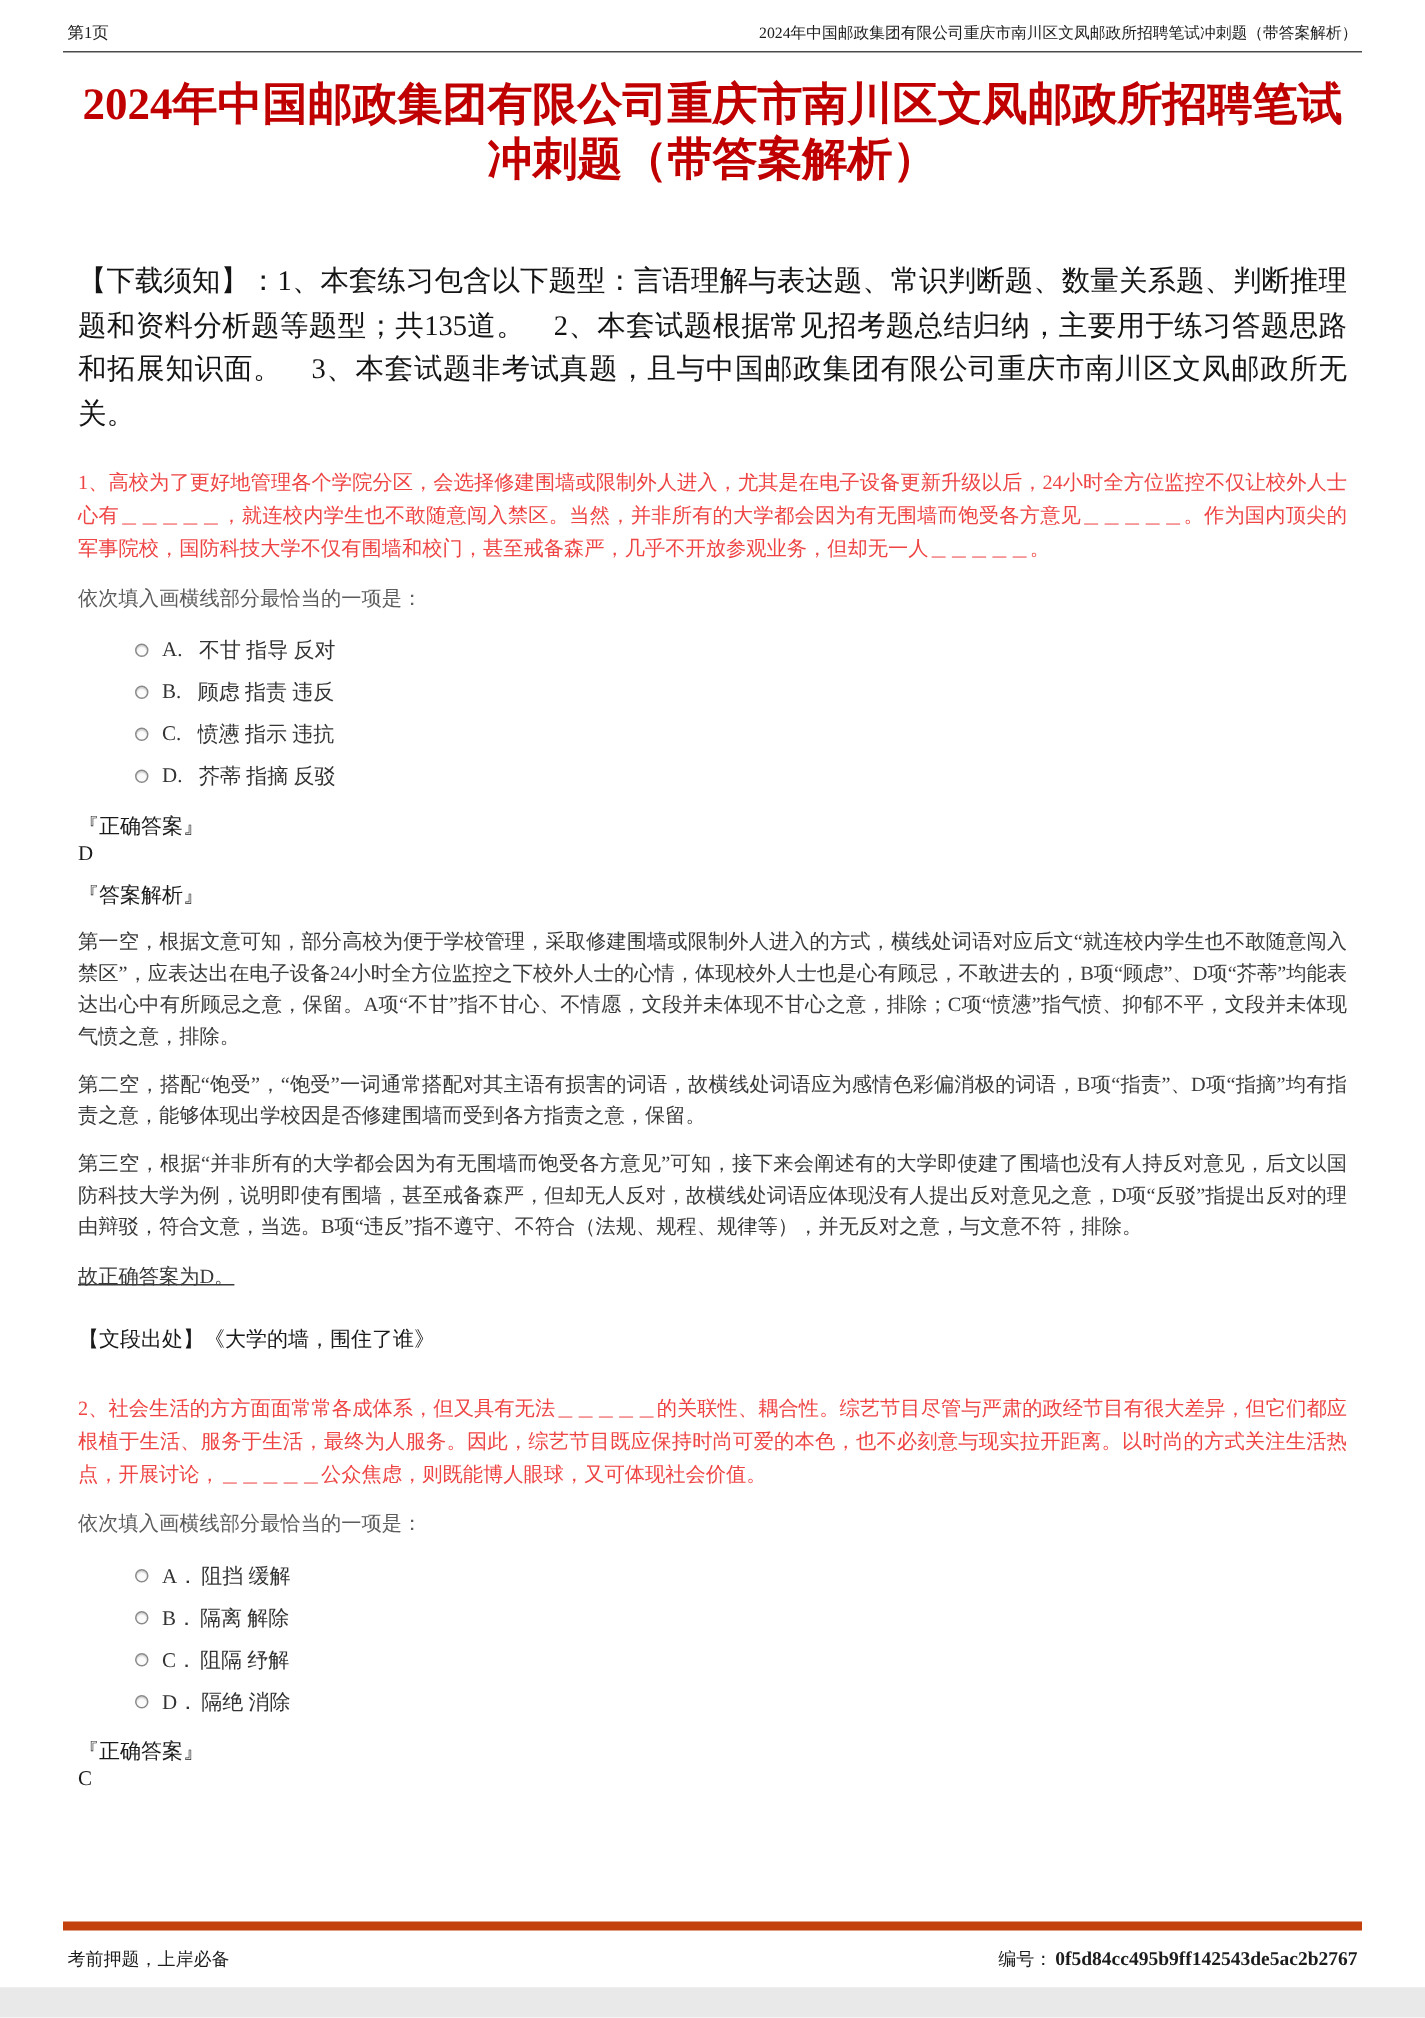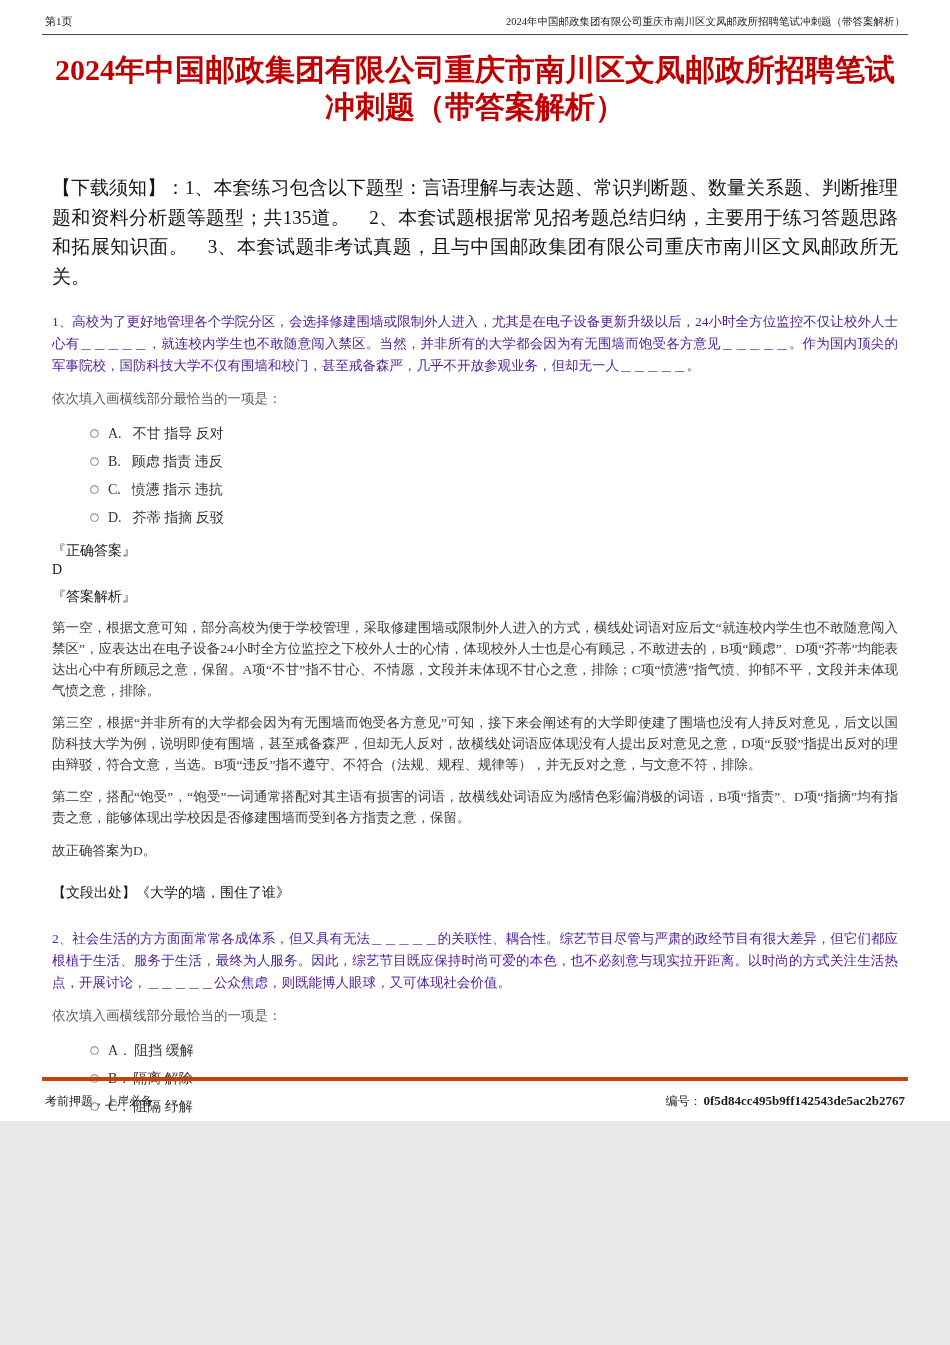--- a/index.html
+++ b/index.html
@@ -1,56 +1,56 @@
 <!DOCTYPE html>
 <html><head>
 <meta charset="utf-8">
 <style>
   * { margin:0; padding:0; box-sizing:border-box; }
   html,body { background:#e9e9e9; }
   body { font-family:"Liberation Serif","DejaVu Serif",serif; }
-  .page { position:relative; width:950px; height:1121px; margin:0 auto; background:#ffffff; overflow:hidden; }
+  .page { position:relative; width:950px; height:1325px; margin:0 auto; background:#ffffff; overflow:hidden; }
 
   .page-header { display:flex; justify-content:space-between; align-items:flex-end;
     margin:0 42px; padding:14px 3px 5px 3px; border-bottom:1px solid #4a4a4a;
     font-size:11px; color:#1c1c1c; }
   .page-header .hdr-right { font-size:10.5px; }
 
   .content { padding:0 52px; }
 
   .doc-title { margin-top:16px; text-align:center; color:#c00000;
     font-size:30px; line-height:1.24; font-weight:700; }
 
   .notice { margin-top:48px; font-size:19px; line-height:1.55; color:#141414; text-align:justify; }
 
   .section-heading { margin-top:56px; font-size:20.5px; line-height:1.5;
     color:#2447c5; font-weight:600; text-align:justify; }
 
-  .stem { margin-top:20px; font-size:13.5px; line-height:1.62; color:#4c1d95; text-align:justify; }
+  .stem { margin-top:20px; font-size:13.5px; line-height:1.62; color:#ef4444; text-align:justify; }
   .prompt { margin-top:13px; font-size:13.5px; color:#5c5c5c; }
 
   .options { margin:12px 0 0 38px; }
   .option { display:flex; align-items:center; padding:5px 0; font-size:14px; color:#333333; cursor:pointer; }
   .radio { flex:0 0 auto; width:9px; height:9px; border:1px solid #8a8a8a; border-radius:50%;
     background:#fcfcfc; box-shadow:inset 0 1px 1px rgba(0,0,0,.18); margin-right:9px; }
   .opt-label { }
   .opt-text { margin-left:11px; }
   .options.tight .opt-text { margin-left:2px; }
 
   .ans-label { margin-top:10px; font-size:14px; color:#1a1a1a; }
   .ans-value { margin-top:2px; font-size:14px; color:#1a1a1a; }
 
   .analysis { margin-top:11px; font-size:13.5px; line-height:1.56; color:#3a3a3a; text-align:justify; }
-  .conclusion { margin-top:12px; }
+  .conclusion { margin-top:12px;text-decoration:underline; }
   .source { margin-top:23px; font-size:14px; color:#1a1a1a; }
 
   .question-2 { margin-top:26px; }
 
   .page-footer { position:absolute; left:42px; right:42px; bottom:0; height:44px;
-    border-top:4px solid #c2410c; display:flex; justify-content:space-between;
+    border-top:6px solid #c2410c; display:flex; justify-content:space-between;
     align-items:center; padding:0 3px; font-size:12px; color:#1c1c1c; }
   .code { font-weight:700; font-size:13px; margin-left:2px; font-family:"Liberation Serif","DejaVu Serif",serif; }
 </style>
 </head>
 <body>
 
 <div class="page">
 
   <header class="page-header">
     <span class="hdr-left">第1页</span>
@@ -89,22 +89,22 @@
           <span class="opt-label">D.</span>
           <span class="opt-text">芥蒂 指摘 反驳</span>
         </div>
       </div>
 
       <p class="ans-label">『正确答案』</p>
       <p class="ans-value">D</p>
       <p class="ans-label">『答案解析』</p>
 
       <p class="analysis">第一空，根据文意可知，部分高校为便于学校管理，采取修建围墙或限制外人进入的方式，横线处词语对应后文“就连校内学生也不敢随意闯入禁区”，应表达出在电子设备24小时全方位监控之下校外人士的心情，体现校外人士也是心有顾忌，不敢进去的，B项“顾虑”、D项“芥蒂”均能表达出心中有所顾忌之意，保留。A项“不甘”指不甘心、不情愿，文段并未体现不甘心之意，排除；C项“愤懑”指气愤、抑郁不平，文段并未体现气愤之意，排除。</p>
+      <p class="analysis">第二空，搭配“饱受”，“饱受”一词通常搭配对其主语有损害的词语，故横线处词语应为感情色彩偏消极的词语，B项“指责”、D项“指摘”均有指责之意，能够体现出学校因是否修建围墙而受到各方指责之意，保留。</p>
       <p class="analysis">第三空，根据“并非所有的大学都会因为有无围墙而饱受各方意见”可知，接下来会阐述有的大学即使建了围墙也没有人持反对意见，后文以国防科技大学为例，说明即使有围墙，甚至戒备森严，但却无人反对，故横线处词语应体现没有人提出反对意见之意，D项“反驳”指提出反对的理由辩驳，符合文意，当选。B项“违反”指不遵守、不符合（法规、规程、规律等），并无反对之意，与文意不符，排除。</p>
-      <p class="analysis">第二空，搭配“饱受”，“饱受”一词通常搭配对其主语有损害的词语，故横线处词语应为感情色彩偏消极的词语，B项“指责”、D项“指摘”均有指责之意，能够体现出学校因是否修建围墙而受到各方指责之意，保留。</p>
       <p class="analysis conclusion">故正确答案为D。</p>
 
       <p class="source">【文段出处】《大学的墙，围住了谁》</p>
     </section>
 
     <section class="question question-2">
       <p class="stem">2、社会生活的方方面面常常各成体系，但又具有无法＿＿＿＿＿的关联性、耦合性。综艺节目尽管与严肃的政经节目有很大差异，但它们都应根植于生活、服务于生活，最终为人服务。因此，综艺节目既应保持时尚可爱的本色，也不必刻意与现实拉开距离。以时尚的方式关注生活热点，开展讨论，＿＿＿＿＿公众焦虑，则既能博人眼球，又可体现社会价值。</p>
       <p class="prompt">依次填入画横线部分最恰当的一项是：</p>
 
       <div class="options tight">

